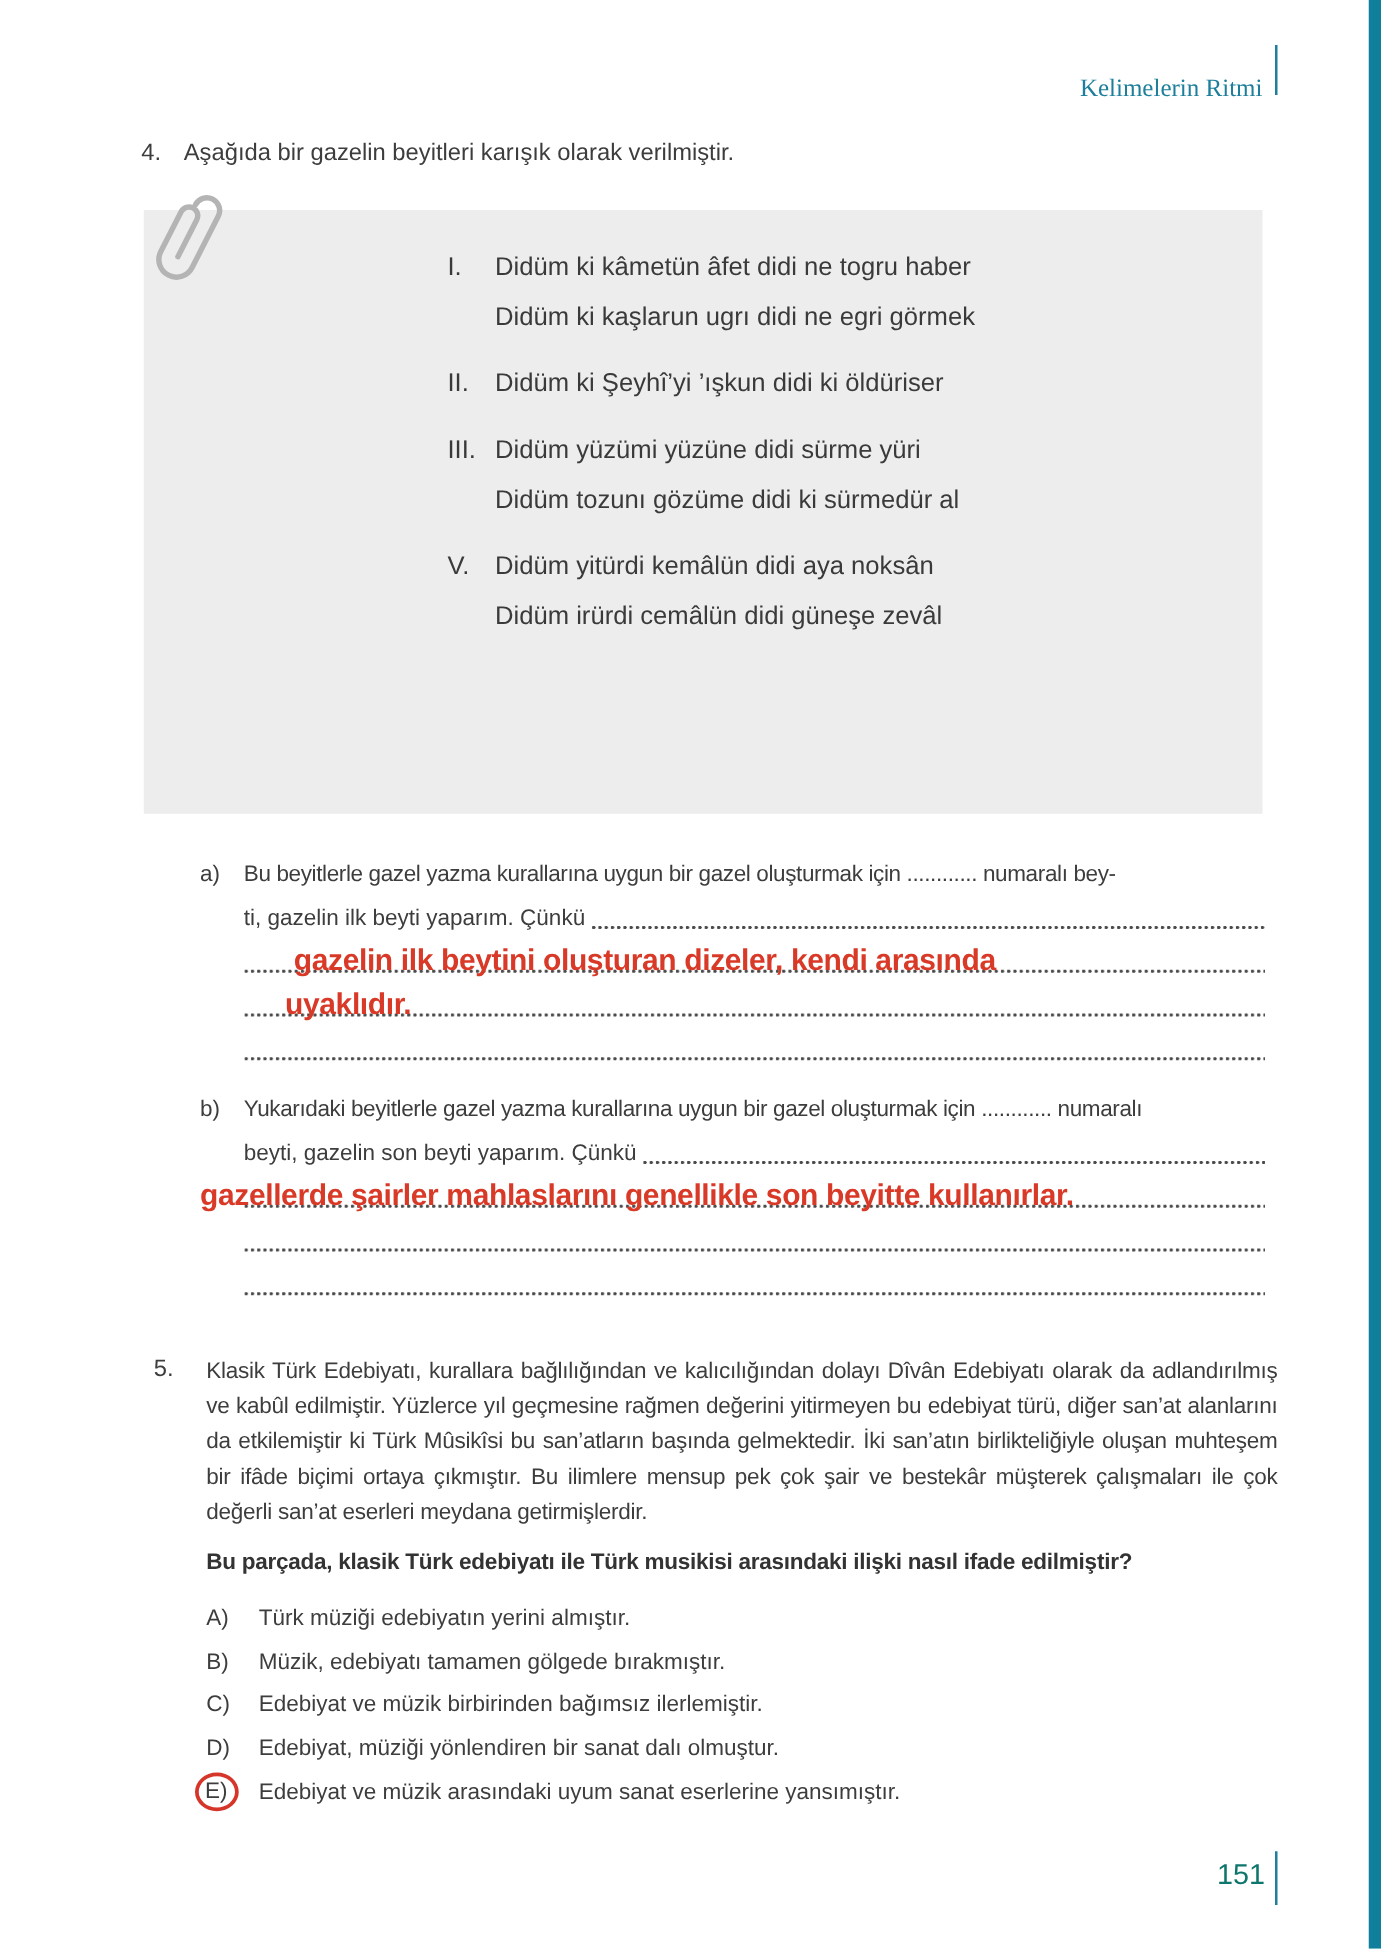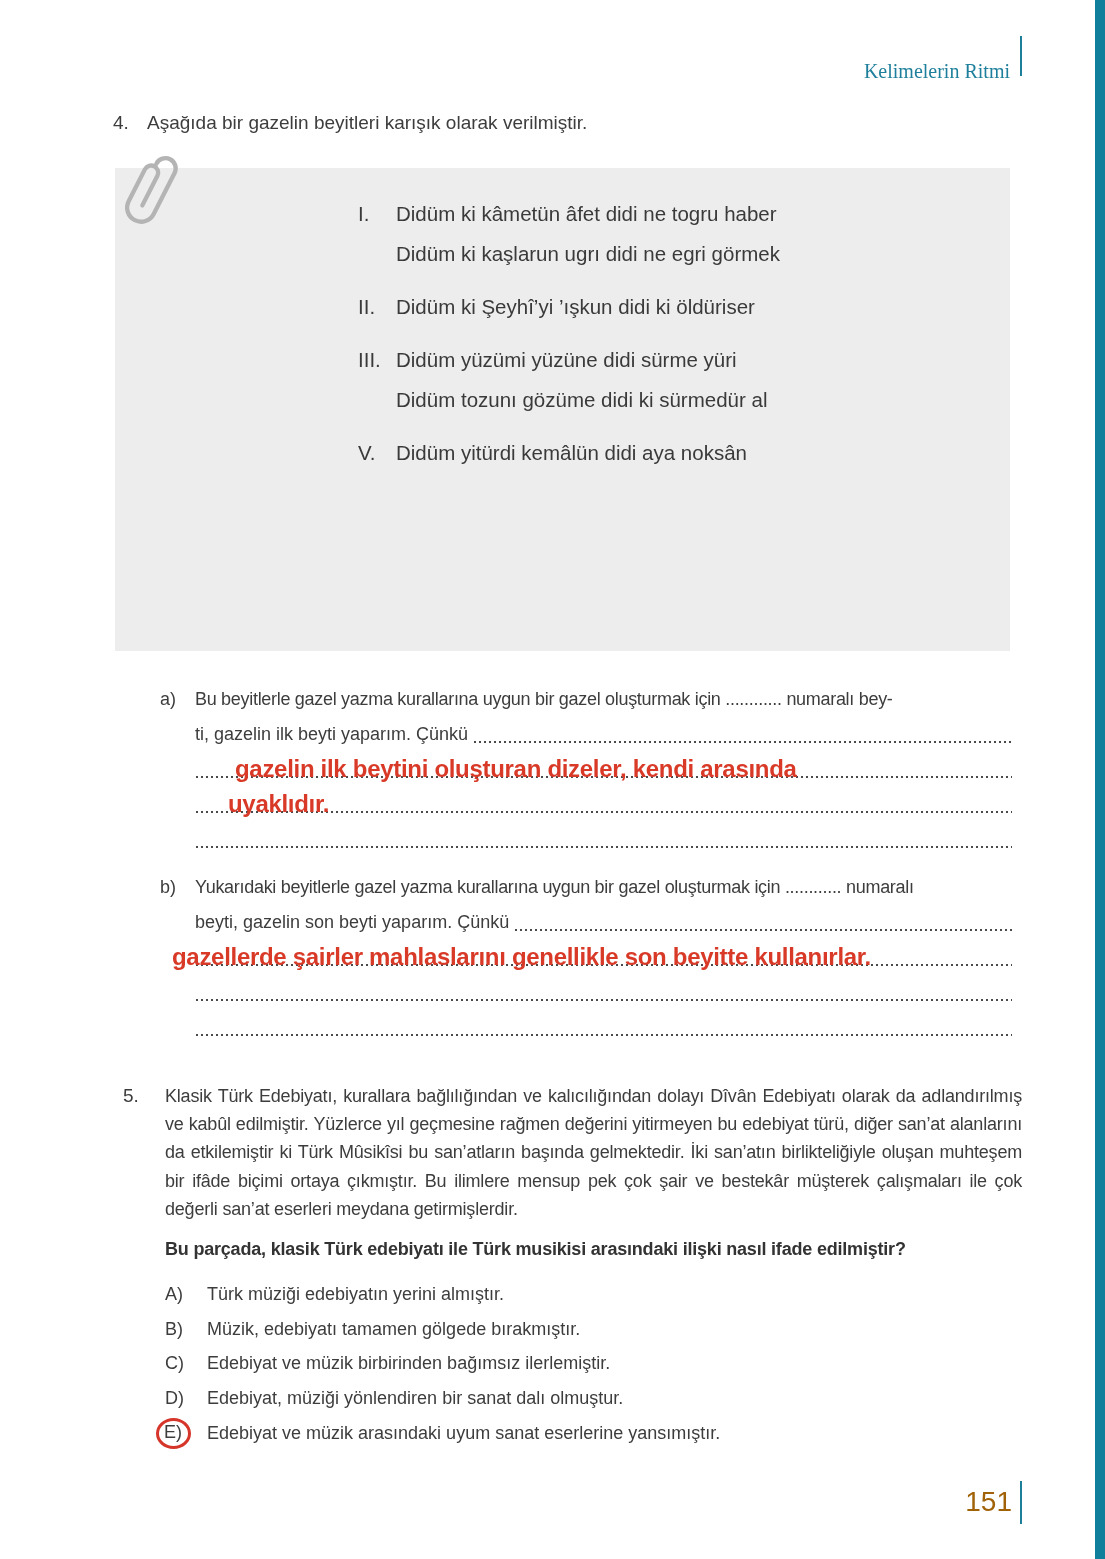--- a/index.html
+++ b/index.html
@@ -9,21 +9,21 @@
 
   
   .edge-strip { position:absolute; right:0; top:0; width:10px; height:1559px; background:#0f7f9b; }
 
   
   .hdr-title { position:absolute; top:44px; right:95px; font-family:"Liberation Serif", serif;
     font-size:20px; color:#1d7f9b;margin-top:16px; }
   .hdr-rule { position:absolute; top:36px; left:1020px; width:2px; height:40px; background:#1d7f9b; }
 
   
-  .pg-num { position:absolute; top:1486px; right:93px; font-size:28px; color:#a16207; }
+  .pg-num { position:absolute; top:1486px; right:93px; font-size:23px; color:#0f766e; }
   .ftr-rule { position:absolute; top:1481px; left:1020px; width:2px; height:43px; background:#1d7f9b; }
 
   
   .q4-head { position:absolute; top:112px; left:113px; width:900px; font-size:19px; display:flex; }
   .q-num { width:34px; flex:0 0 34px; }
   .gray-box { position:absolute; top:168px; left:115px; width:895px; height:483px; background:#ededed; }
   .clip { position:absolute; top:-20px; left:10px; width:52px; height:92px; transform:rotate(27deg); }
   .couplets { padding-top:26px; padding-left:243px; }
   .couplet { margin-bottom:13px; font-size:20.5px; line-height:40px; color:#3a3a3a; }
   .cl1 { display:flex; }
@@ -96,20 +96,21 @@
             <span class="cnum">III.</span>
             <span>Didüm yüzümi yüzüne didi sürme yüri</span>
           </div>
         <div class="cl2">Didüm tozunı gözüme didi ki sürmedür al</div>
       </div>
       <div class="couplet">
         <div class="cl1">
             <span class="cnum">V.</span>
             <span>Didüm yitürdi kemâlün didi aya noksân</span>
           </div>
+        <div class="cl2">Didüm irürdi cemâlün didi güneşe zevâl</div>
       </div>
     </div>
   </div>
 
   <div class="part part-a">
     <div class="row">
       <span class="plabel">a)</span>
       <span class="tight">Bu beyitlerle gazel yazma kurallarına uygun bir gazel oluşturmak için ............ numaralı bey-</span>
     </div>
     <div class="row indent">
@@ -133,21 +134,21 @@
     <div class="row">
       <span class="plabel">b)</span>
       <span class="tight">Yukarıdaki beyitlerle gazel yazma kurallarına uygun bir gazel oluşturmak için ............ numaralı</span>
     </div>
     <div class="row indent">
       <span class="pre">beyti, gazelin son beyti yaparım. Çünkü </span>
       <span class="dl"></span>
     </div>
     <div class="row indent">
       <span class="dl"></span>
-      <span class="red-ans" style="left:12px">gazellerde şairler mahlaslarını genellikle son beyitte kullanırlar.</span>
+      <span class="red-ans" style="left:0">gazellerde şairler mahlaslarını genellikle son beyitte kullanırlar.</span>
     </div>
     <div class="row indent">
       <span class="dl"></span>
     </div>
     <div class="row indent">
       <span class="dl"></span>
     </div>
   </div>
 
   <div class="q5">

